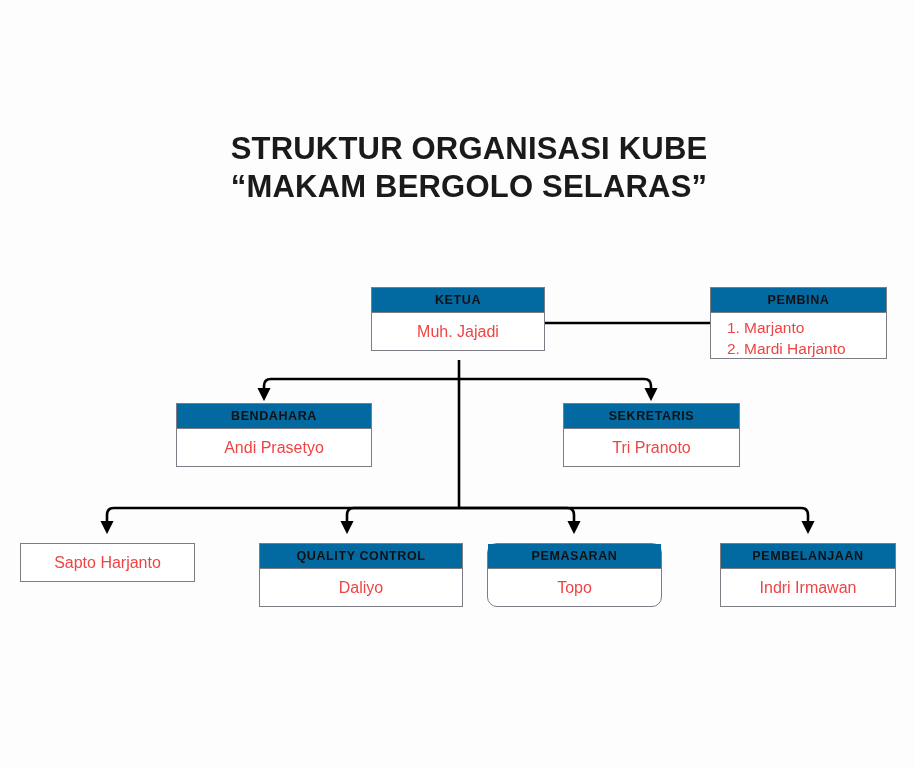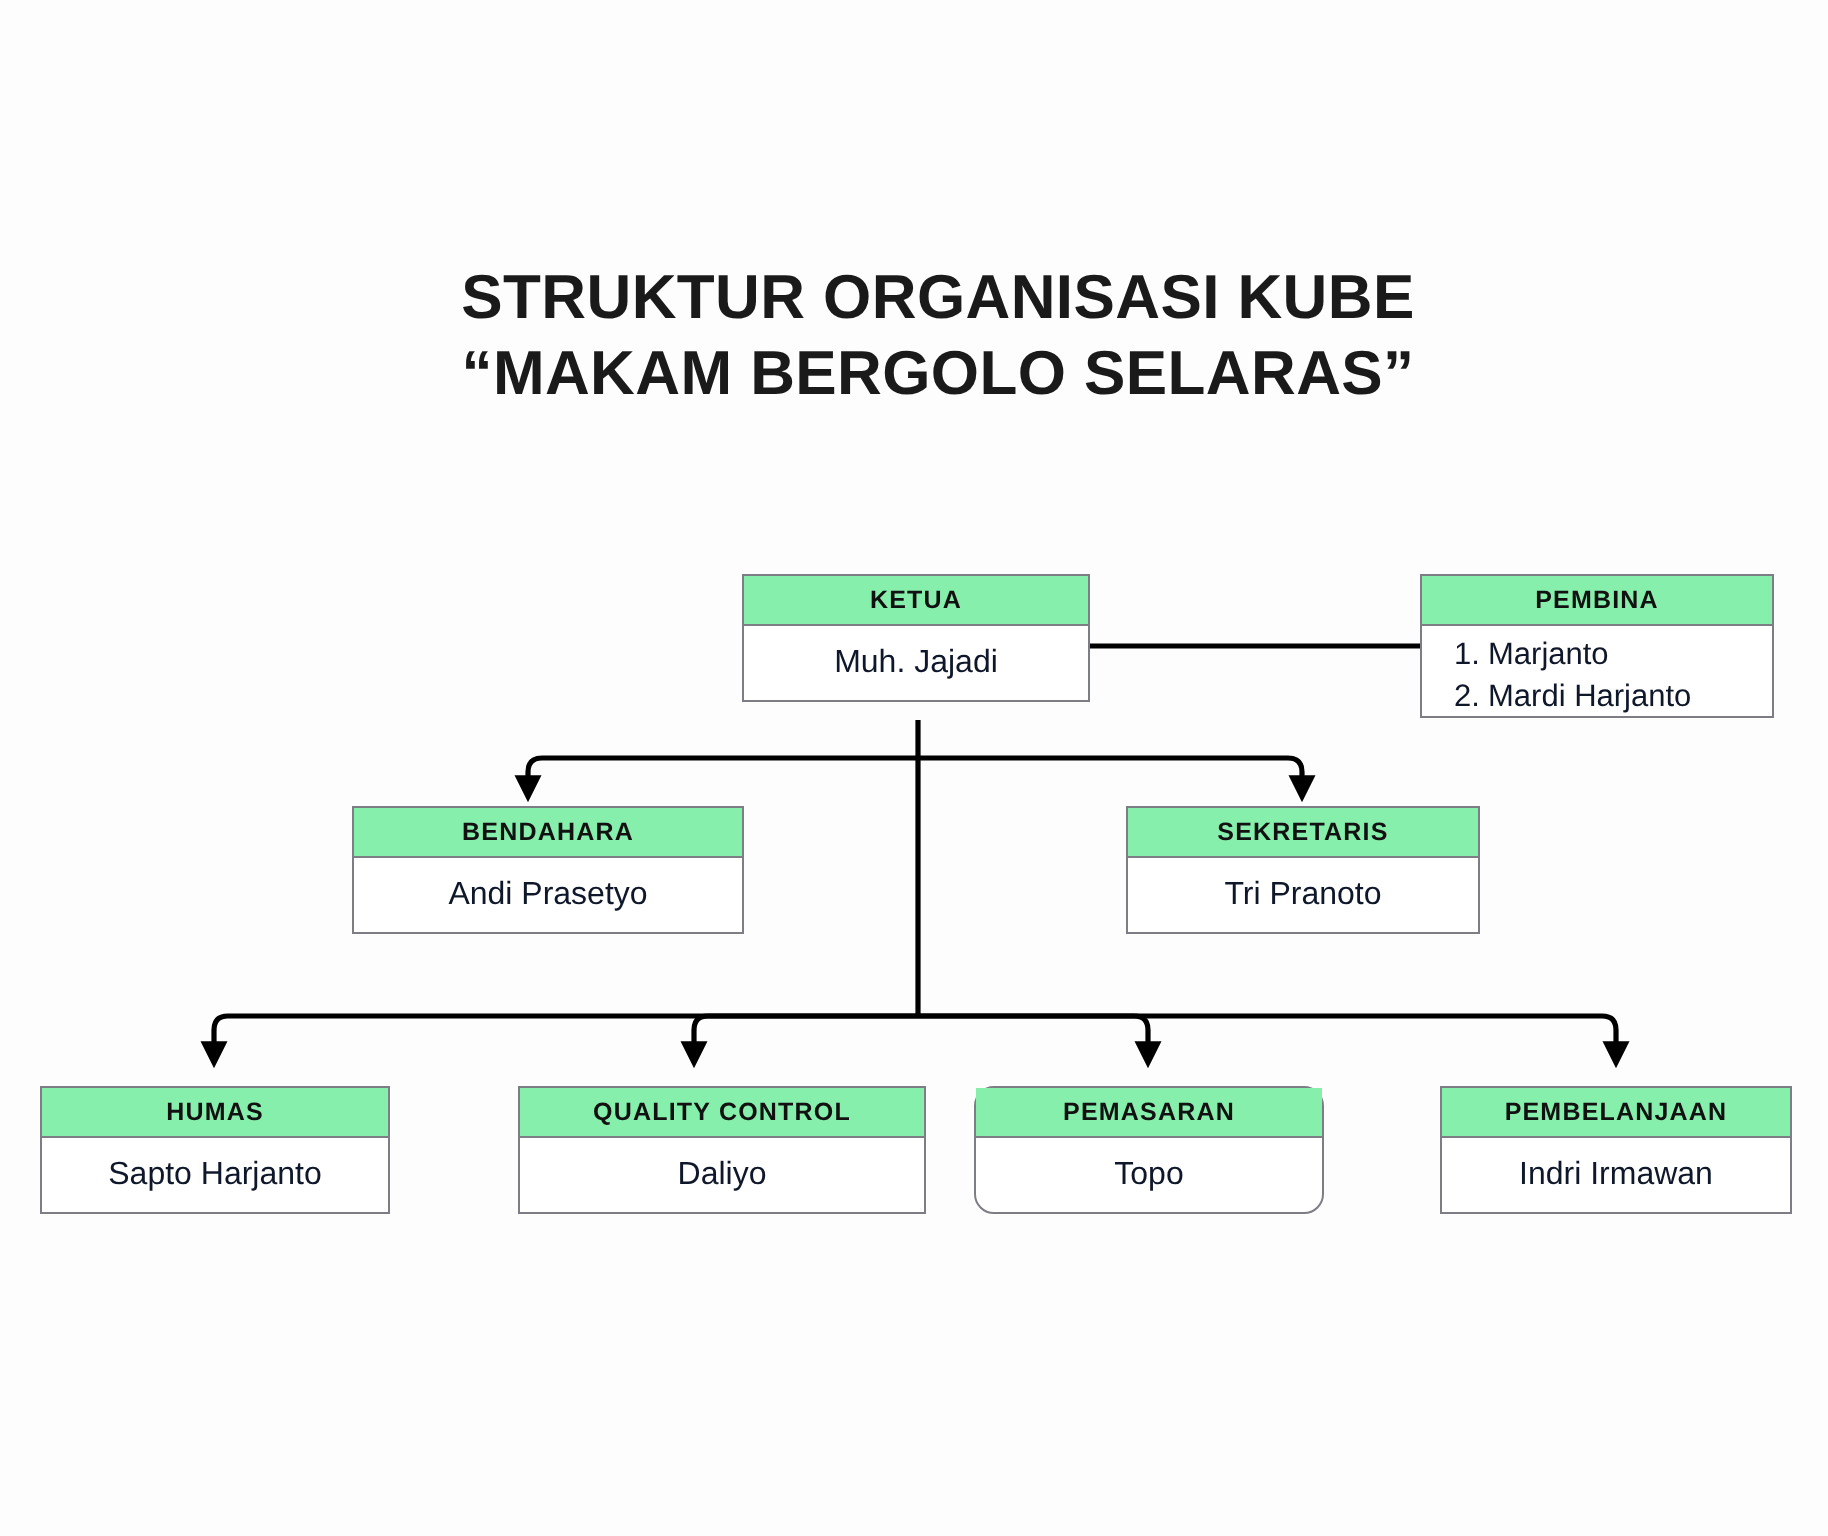--- a/index.html
+++ b/index.html
@@ -49,37 +49,37 @@
 
   
   .node {
     position: absolute;
     box-sizing: border-box;
     border: 1.5px solid #7d7d86;
     background: #ffffff;
   }
   .node-header {
     box-sizing: border-box;
-    background: #86efac;
+    background: #0369a1;
     border-bottom: 1.5px solid #7d7d86;
     text-align: center;
     font-size: 12.5px;
     font-weight: bold;
     letter-spacing: 0.6px;
     color: #111111;
     line-height: 24px;
     height: 25px;
     white-space: nowrap;
     overflow: hidden;
   }
   .node-body {
     box-sizing: border-box;
     text-align: center;
     font-size: 16px;
-    color: #0f172a;
+    color: #ef4444;
     display: flex;
     align-items: center;
     justify-content: center;
     height: 37px;
   }
   .node-body.list {
     display: block;
     text-align: left;
     padding: 4px 0 0 16px;
     height: 45px;
@@ -141,21 +141,20 @@
     <div class="node-header">BENDAHARA</div>
     <div class="node-body">Andi Prasetyo</div>
   </div>
 
   <div class="node" style="left:563px; top:403px; width:177px;">
     <div class="node-header">SEKRETARIS</div>
     <div class="node-body">Tri Pranoto</div>
   </div>
 
   <div class="node" style="left:20px; top:543px; width:175px;">
-    <div class="node-header">HUMAS</div>
     <div class="node-body">Sapto Harjanto</div>
   </div>
 
   <div class="node" style="left:259px; top:543px; width:204px;">
     <div class="node-header">QUALITY CONTROL</div>
     <div class="node-body">Daliyo</div>
   </div>
 
   <div class="node" style="left:487px; top:543px; width:175px;border-radius:10px;">
     <div class="node-header">PEMASARAN</div>

